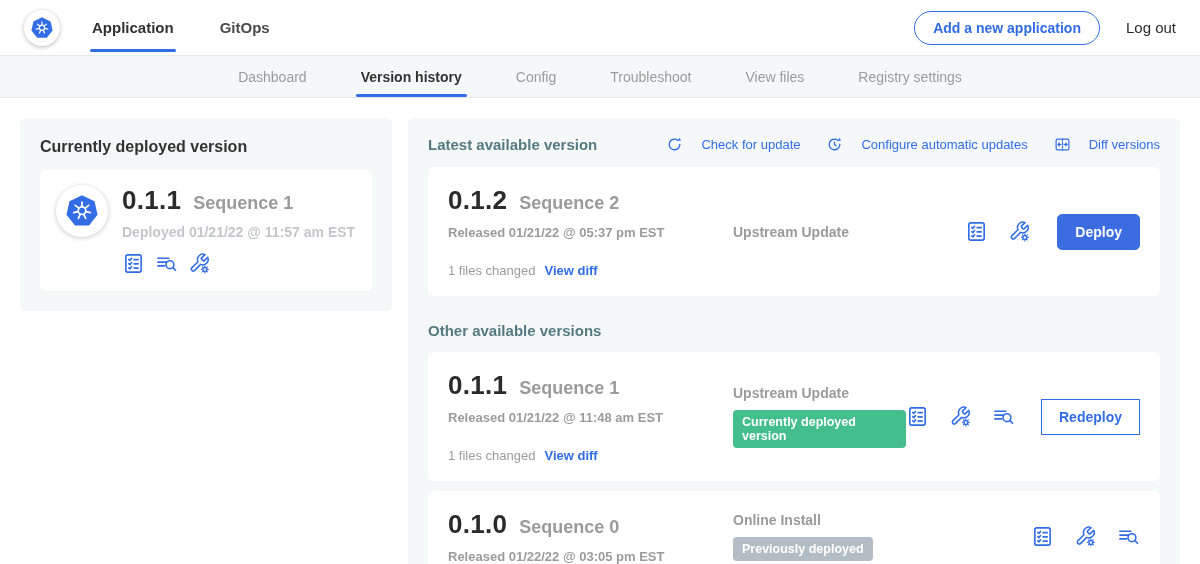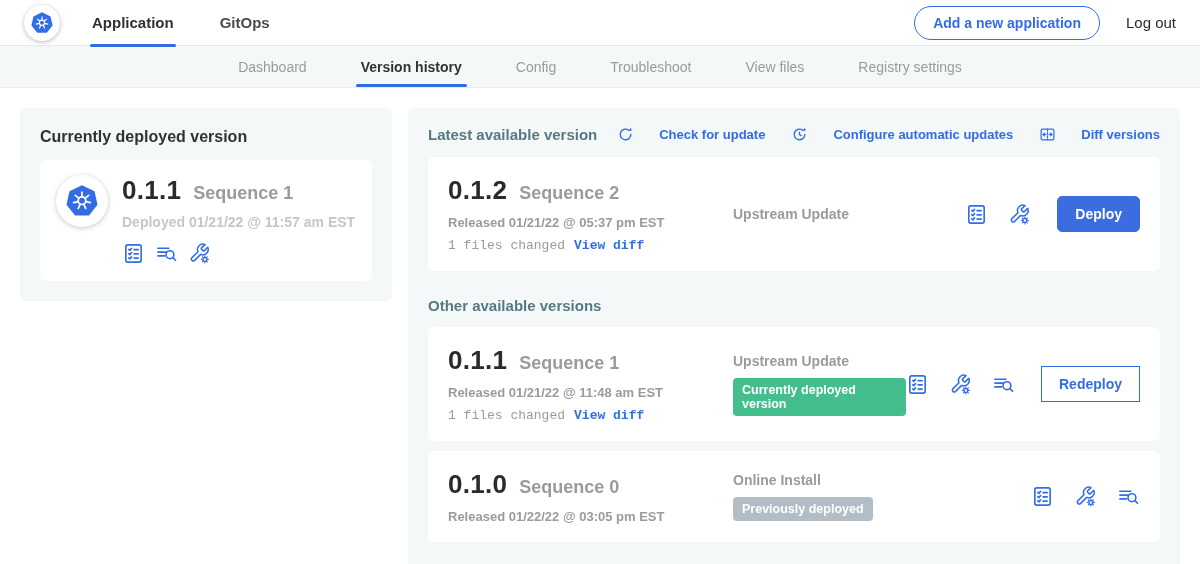--- a/index.html
+++ b/index.html
@@ -4,21 +4,21 @@
 <style>
   * { box-sizing: border-box; }
   html,body { margin:0; padding:0; }
   body {
     width:1200px; height:564px; overflow:hidden;
     font-family:"Liberation Sans","DejaVu Sans",sans-serif;
     color:#323232; background:#ffffff;
   }
   
   .navbar {
-    height:46px; display:flex; align-items:center;
+    height:56px; display:flex; align-items:center;
     padding:0 24px; background:#fff; border-bottom:1px solid #e8e8e8;
   }
   .logo-badge {
     width:36px; height:36px; border-radius:50%; background:#fff;
     box-shadow:0 1px 4px rgba(0,0,0,.28);
     display:flex; align-items:center; justify-content:center;
     margin-right:30px; flex:0 0 auto;
   }
   .nav-tab {
     position:relative; height:46px; display:flex; align-items:center;
@@ -76,32 +76,32 @@
   .icon-row { margin-top:12px; display:flex; align-items:center; gap:10px; }
   .a-icon { width:23px; height:23px; display:inline-flex; cursor:pointer; }
   .a-icon svg { width:100%; height:100%; }
 
   
   .right-panel { flex:1; padding:14px 20px 20px; }
   .panel-header { display:flex; align-items:center; justify-content:space-between; margin:4px 0 14px; }
   .panel-title { font-size:15px; font-weight:700; color:#577981; }
   .panel-actions { display:flex; align-items:center; gap:26px; }
   .action-link {
-    display:flex; align-items:center; gap:25px;
-    font-size:13px; font-weight:700; color:#326de6; cursor:pointer;
+    display:flex; align-items:center; gap:18px;
+    font-size:13px; font-weight:400; color:#326de6; cursor:pointer;
   }
   .action-link svg { width:17px; height:17px; }
 
   .version-card {
     background:#fff; border-radius:6px; padding:18px 20px;
     display:flex; align-items:center; margin-bottom:10px;
   }
   .v-info { width:285px; flex:0 0 auto; }
   .v-released { margin-top:9px; font-size:13px; font-weight:700; color:#9b9b9b; }
-  .v-files { margin-top:8px; font-size:13px; color:#9b9b9b; display:flex; gap:9px; align-items:center;font-family:Liberation Mono, monospace; }
+  .v-files { margin-top:23px; font-size:13px; color:#9b9b9b; display:flex; gap:9px; align-items:center; }
   .view-diff { color:#326de6; font-weight:700; cursor:pointer; }
   .v-source { flex:1; align-self:center; }
   .source-label { font-size:14px; font-weight:700; color:#9b9b9b; }
   .badge {
     display:inline-block; margin-top:9px; color:#fff;
     font-size:12.5px; font-weight:700; padding:5px 9px; border-radius:4px;
   }
   .v-actions { display:flex; align-items:center; gap:20px; align-self:center; }
   .btn {
     font-family:inherit; font-size:14px; font-weight:700; cursor:pointer;

